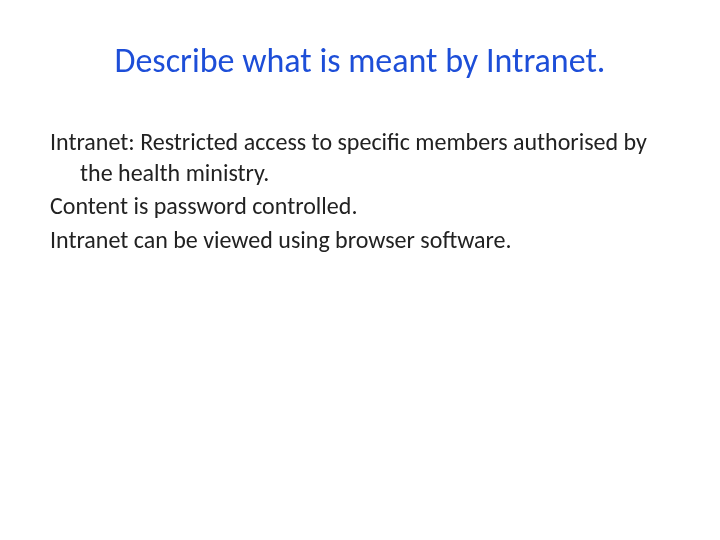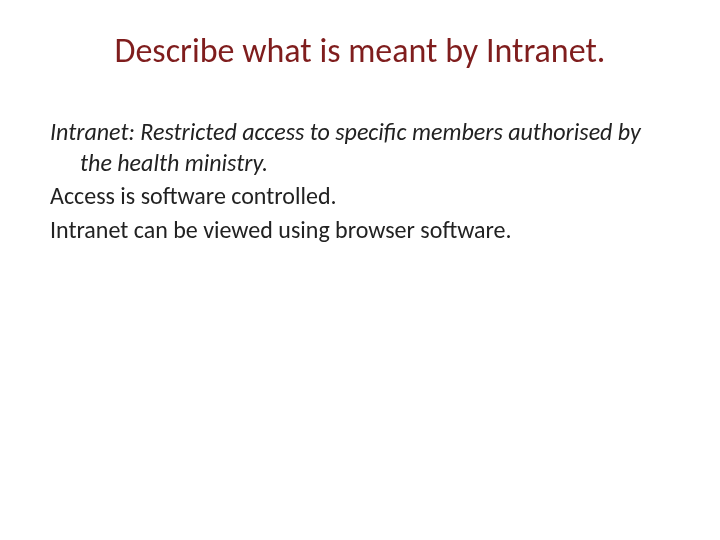--- a/index.html
+++ b/index.html
@@ -15,41 +15,41 @@
       overflow: hidden;
     }
     .slide {
       width: 100%;
       height: 100%;
       padding: 30px 50px 30px 50px;
     }
     .title {
       font-size: 34px;
       font-weight: 400;
-      color: #7f1d1d;
+      color: #1d4ed8;
       text-align: center;
       margin-bottom: 45px;
+      margin-top: 10px;
     }
     .content {
       font-size: 24px;
       color: #222222;
       line-height: 1.3;
     }
     .paragraph {
       margin-bottom: 2px;
     }
     .hanging {
       padding-left: 30px;
       text-indent: -30px;
-      font-style: italic;
     }
   </style>
 </head>
 <body>
 
 <div class="slide">
   <h1 class="title">Describe what is meant by Intranet.</h1>
   <div class="content">
     <p class="paragraph hanging">Intranet: Restricted access to specific members authorised by the health ministry.</p>
-    <p class="paragraph">Access is software controlled.</p>
+    <p class="paragraph">Content is password controlled.</p>
     <p class="paragraph">Intranet can be viewed using browser software.</p>
   </div>
 </div>
 
 </body></html>

